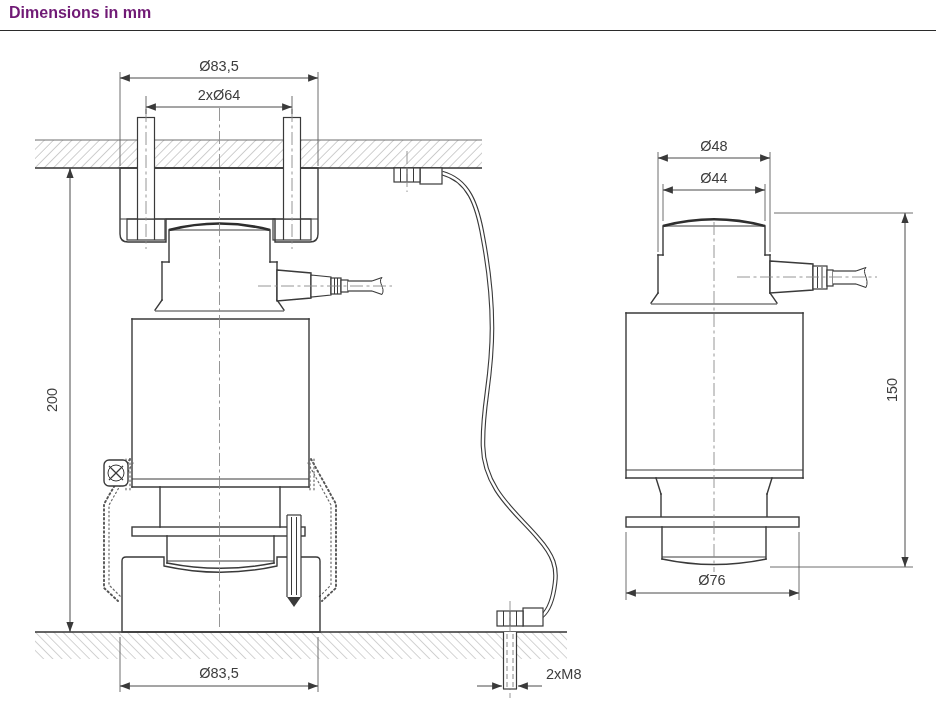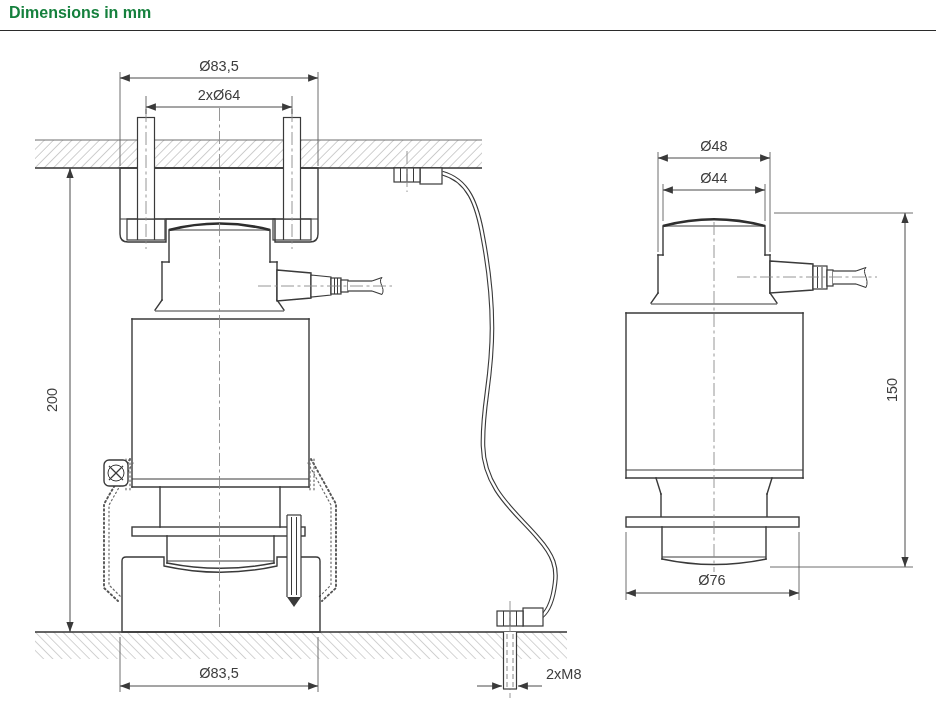--- a/index.html
+++ b/index.html
@@ -1,17 +1,17 @@
 <!DOCTYPE html>
 <html><head>
 <meta charset="utf-8">
 <style>
   html,body{margin:0;padding:0;background:#fff;}
   body{width:936px;height:705px;position:relative;font-family:"Liberation Sans",sans-serif;}
-  .page-title{position:absolute;left:9px;top:4px;font-size:16px;font-weight:bold;color:#15803d;}
+  .page-title{position:absolute;left:9px;top:4px;font-size:16px;font-weight:bold;color:#701a75;}
   .title-rule{position:absolute;left:0;top:30px;width:936px;height:0;border-top:1.6px solid #2b2b2b;}
   svg{position:absolute;left:0;top:0;}
   .ol{stroke:#3a3a3a;stroke-width:1.4;fill:none;stroke-linecap:square;}
   .thin{stroke:#3a3a3a;stroke-width:1;fill:none;}
   .med{stroke:#3a3a3a;stroke-width:1.2;fill:none;}
   .thick{stroke:#333;stroke-width:1.7;fill:none;}
   .edge{stroke:#6f6f6f;stroke-width:1;fill:none;}
   .dim{stroke:#4a4a4a;stroke-width:1;fill:none;}
   .ext{stroke:#5d5d5d;stroke-width:0.9;fill:none;}
   .cl{stroke:#8a8a8a;stroke-width:0.9;fill:none;stroke-dasharray:13 3.5 3 3.5;}

